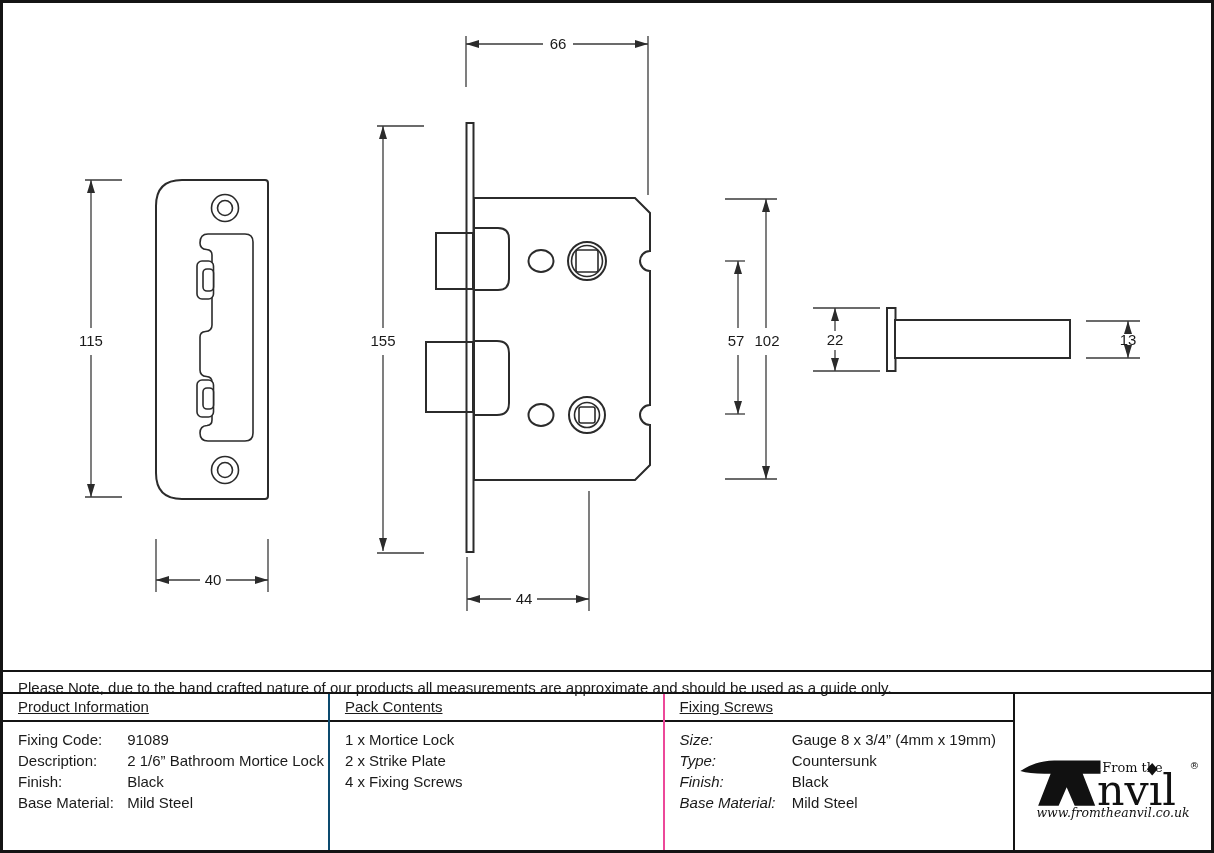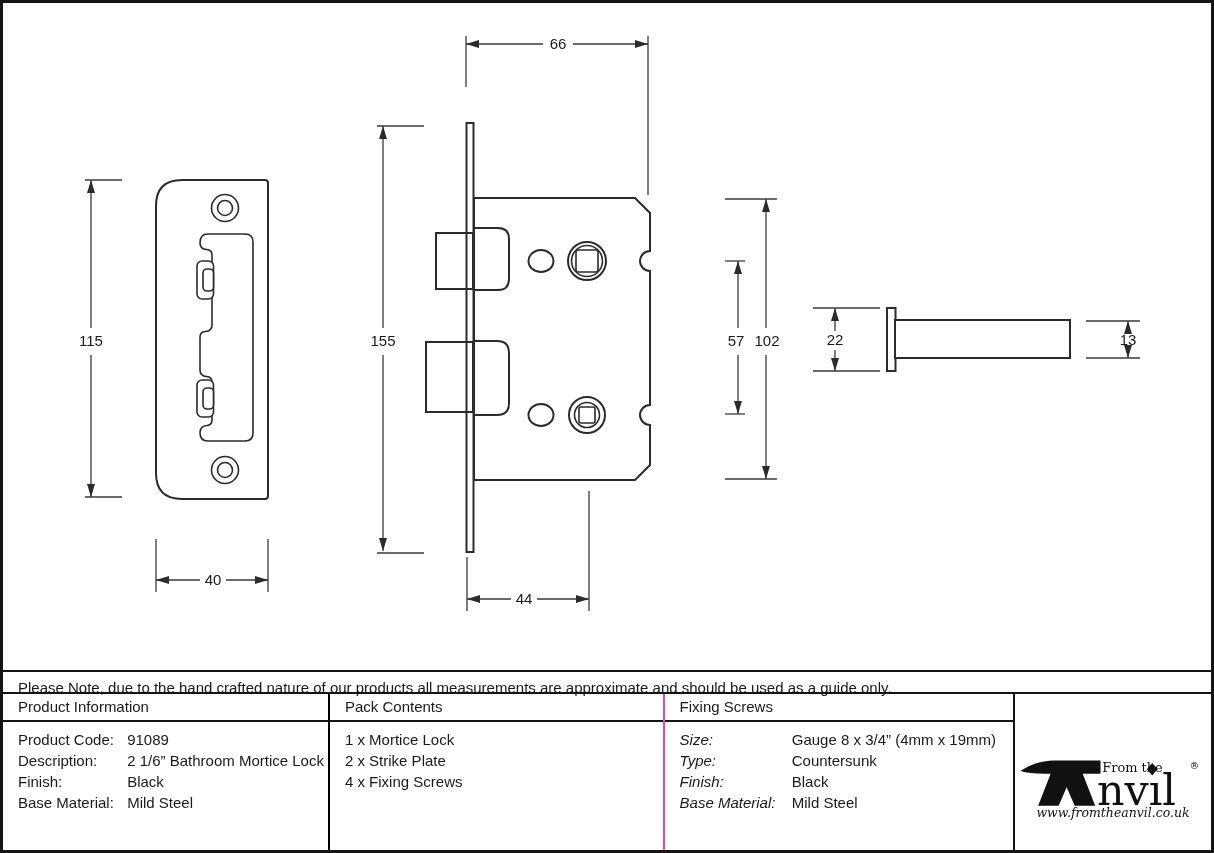--- a/index.html
+++ b/index.html
@@ -12,27 +12,27 @@
   .drawing-area { height:667px; flex:0 0 auto; }
   .drawing-area svg { display:block; }
   .note-row {
     flex:0 0 auto; height:22px; box-sizing:border-box;
     border-top:2px solid #141414; line-height:31px; padding-left:15px;
     font-size:15px;
   }
   .info-table { flex:1 1 auto; display:flex; border-top:2px solid #141414; }
   .col { box-sizing:border-box; }
   .col-product { width:346px; }
-  .col-pack    { width:360px; border-left:2px solid #000000; }
+  .col-pack    { width:360px; border-left:2px solid #0c4a6e; }
   .col-screws  { width:377px; border-left:2px solid #ec4899; }
   .col-logo    { flex:1 1 auto; border-left:2px solid #141414;
                  display:flex; align-items:center; justify-content:center; }
   .cell-header {
     height:26px; box-sizing:content-box; border-bottom:2px solid #141414;
-    line-height:26px; padding-left:15px; font-size:15px;
+    line-height:26px; padding-left:15px; font-size:15px;text-decoration:underline;
   }
   .cell-body { padding:7px 4px 0 15px; font-size:15px; line-height:21px; }
   .kv-row { white-space:nowrap; }
   .kv-label { display:inline-block; width:105px; }
   .col-screws .kv-label { width:108px;font-style:italic; }
   
   .shape   { fill:#ffffff; stroke:#2b2b2b; stroke-width:2;   }
   .shape-n { fill:none;    stroke:#2b2b2b; stroke-width:2;   }
   .thin    { fill:#ffffff; stroke:#2b2b2b; stroke-width:1.6; }
   .dimline { fill:none; stroke:#3a3a3a; stroke-width:1.3; }
@@ -166,21 +166,21 @@
   <div class="note-row">
     <span>Please Note, due to the hand crafted nature of our products all measurements are approximate and should be used as a guide only.</span>
   </div>
 
   <div class="info-table">
 
     <div class="col col-product">
       <div class="cell-header">Product Information</div>
       <div class="cell-body">
         <div class="kv-row">
-          <span class="kv-label">Product Code:</span>
+          <span class="kv-label">Fixing Code:</span>
           <span class="kv-value">91089</span>
         </div>
         <div class="kv-row">
           <span class="kv-label">Description:</span>
           <span class="kv-value">2 1/6” Bathroom Mortice Lock</span>
         </div>
         <div class="kv-row">
           <span class="kv-label">Finish:</span>
           <span class="kv-value">Black</span>
         </div>

